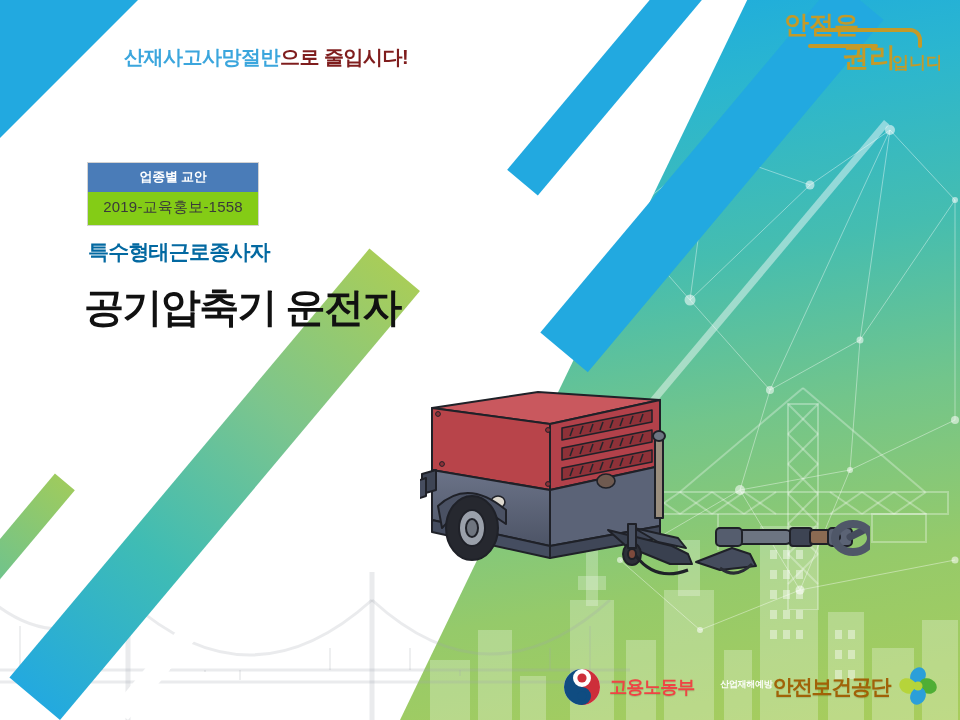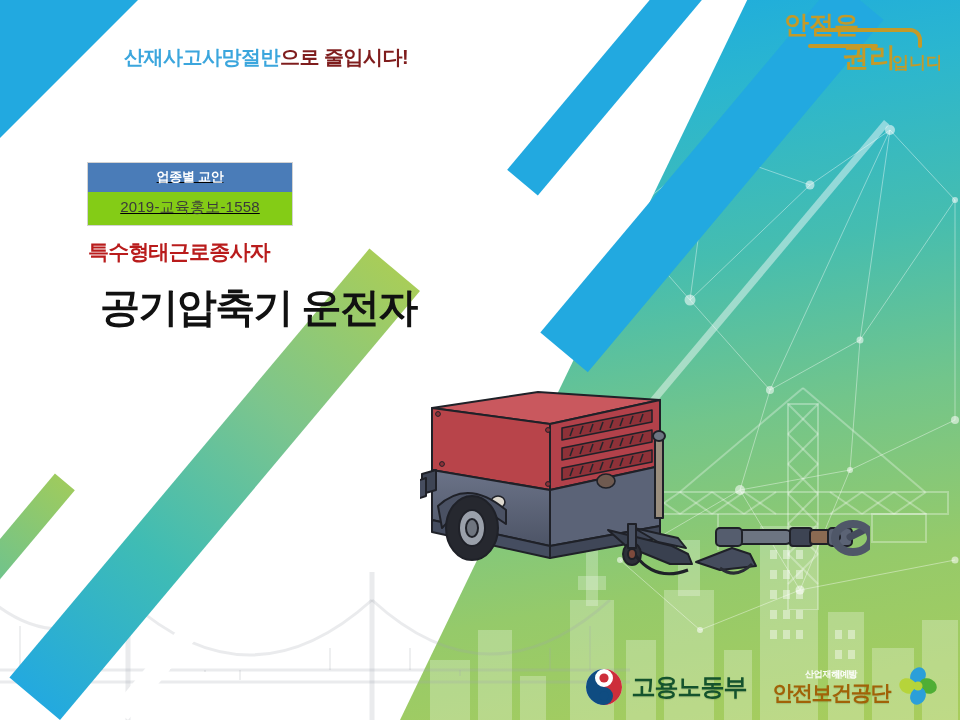--- a/index.html
+++ b/index.html
@@ -133,23 +133,22 @@
     top: 0;
     width: 160px;
     height: 78px;
   }
 
   
   .badge {
     position: absolute;
     left: 88px;
     top: 163px;
-    width: 204px;
+    width: 170px;
     box-shadow: 0 0 0 1px #d2d2d2;
-    text-decoration: underline;
   }
   .badge-head {
     background: #4a7cb8;
     color: #ffffff;
     font-size: 13px;
     font-weight: bold;
     text-align: center;
     padding: 5px 0 6px 0;
     letter-spacing: -0.3px;
   }
@@ -162,34 +161,34 @@
     letter-spacing: 0.2px;
   }
 
   
   .eyebrow {
     position: absolute;
     left: 88px;
     top: 238px;
     font-size: 21px;
     font-weight: bold;
-    color: #b91c1c;
+    color: #0369a1;
     letter-spacing: -0.8px;
   }
   .title {
     position: absolute;
     left: 84px;
     top: 282px;
     font-size: 40px;
     font-weight: bold;
     color: #111111;
     line-height: 1.28;
     letter-spacing: -1.6px;
   }
-  .title .line { display: block; margin-left: 16px; }
+  .title .line { display: block; }
 
   
   .compressor {
     position: absolute;
     left: 420px;
     top: 378px;
     width: 450px;
     height: 210px;
   }
 
@@ -201,29 +200,29 @@
     display: flex;
     align-items: flex-end;
     gap: 26px;
   }
   .logo-group {
     display: flex;
     align-items: center;
     gap: 8px;
   }
   .logo-molab-text {
-    color: #14532d;
-    font-size: 24px;
+    color: #ef4444;
+    font-size: 18px;
     font-weight: bold;
     letter-spacing: -1px;
     text-shadow: 0 1px 1px rgba(0,0,0,0.12);
   }
   .kosha-text {
     display: flex;
-    flex-direction: column;
+    flex-direction: row;
     align-items: center;
     line-height: 1;
   }
   .kosha-small {
     color: #ffffff;
     font-size: 9px;
     font-weight: bold;
     letter-spacing: -0.3px;
     margin-bottom: 3px;
     opacity: 0.95;

